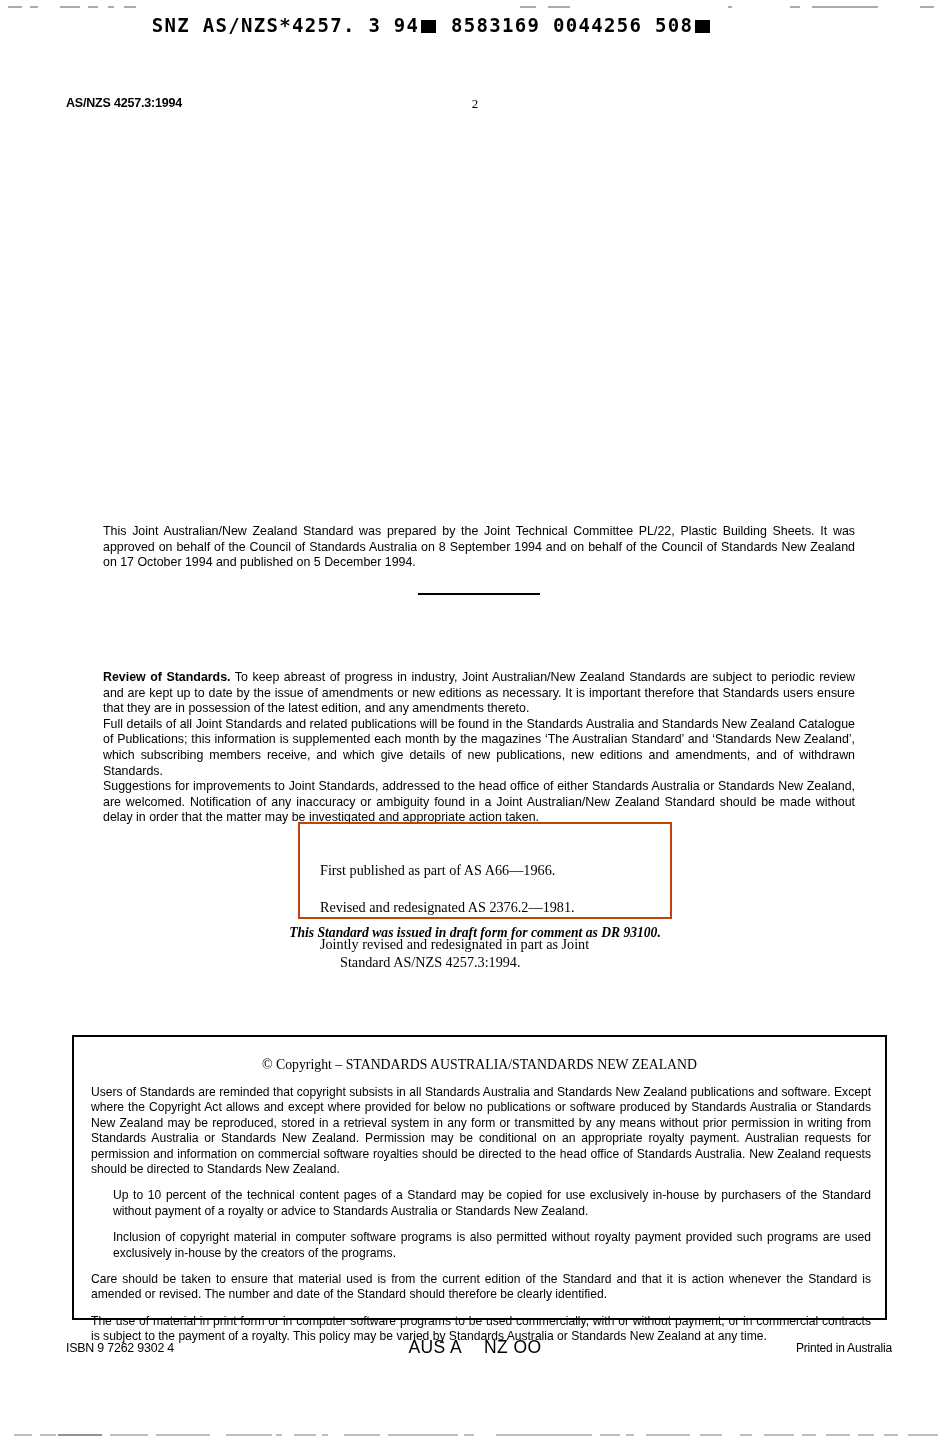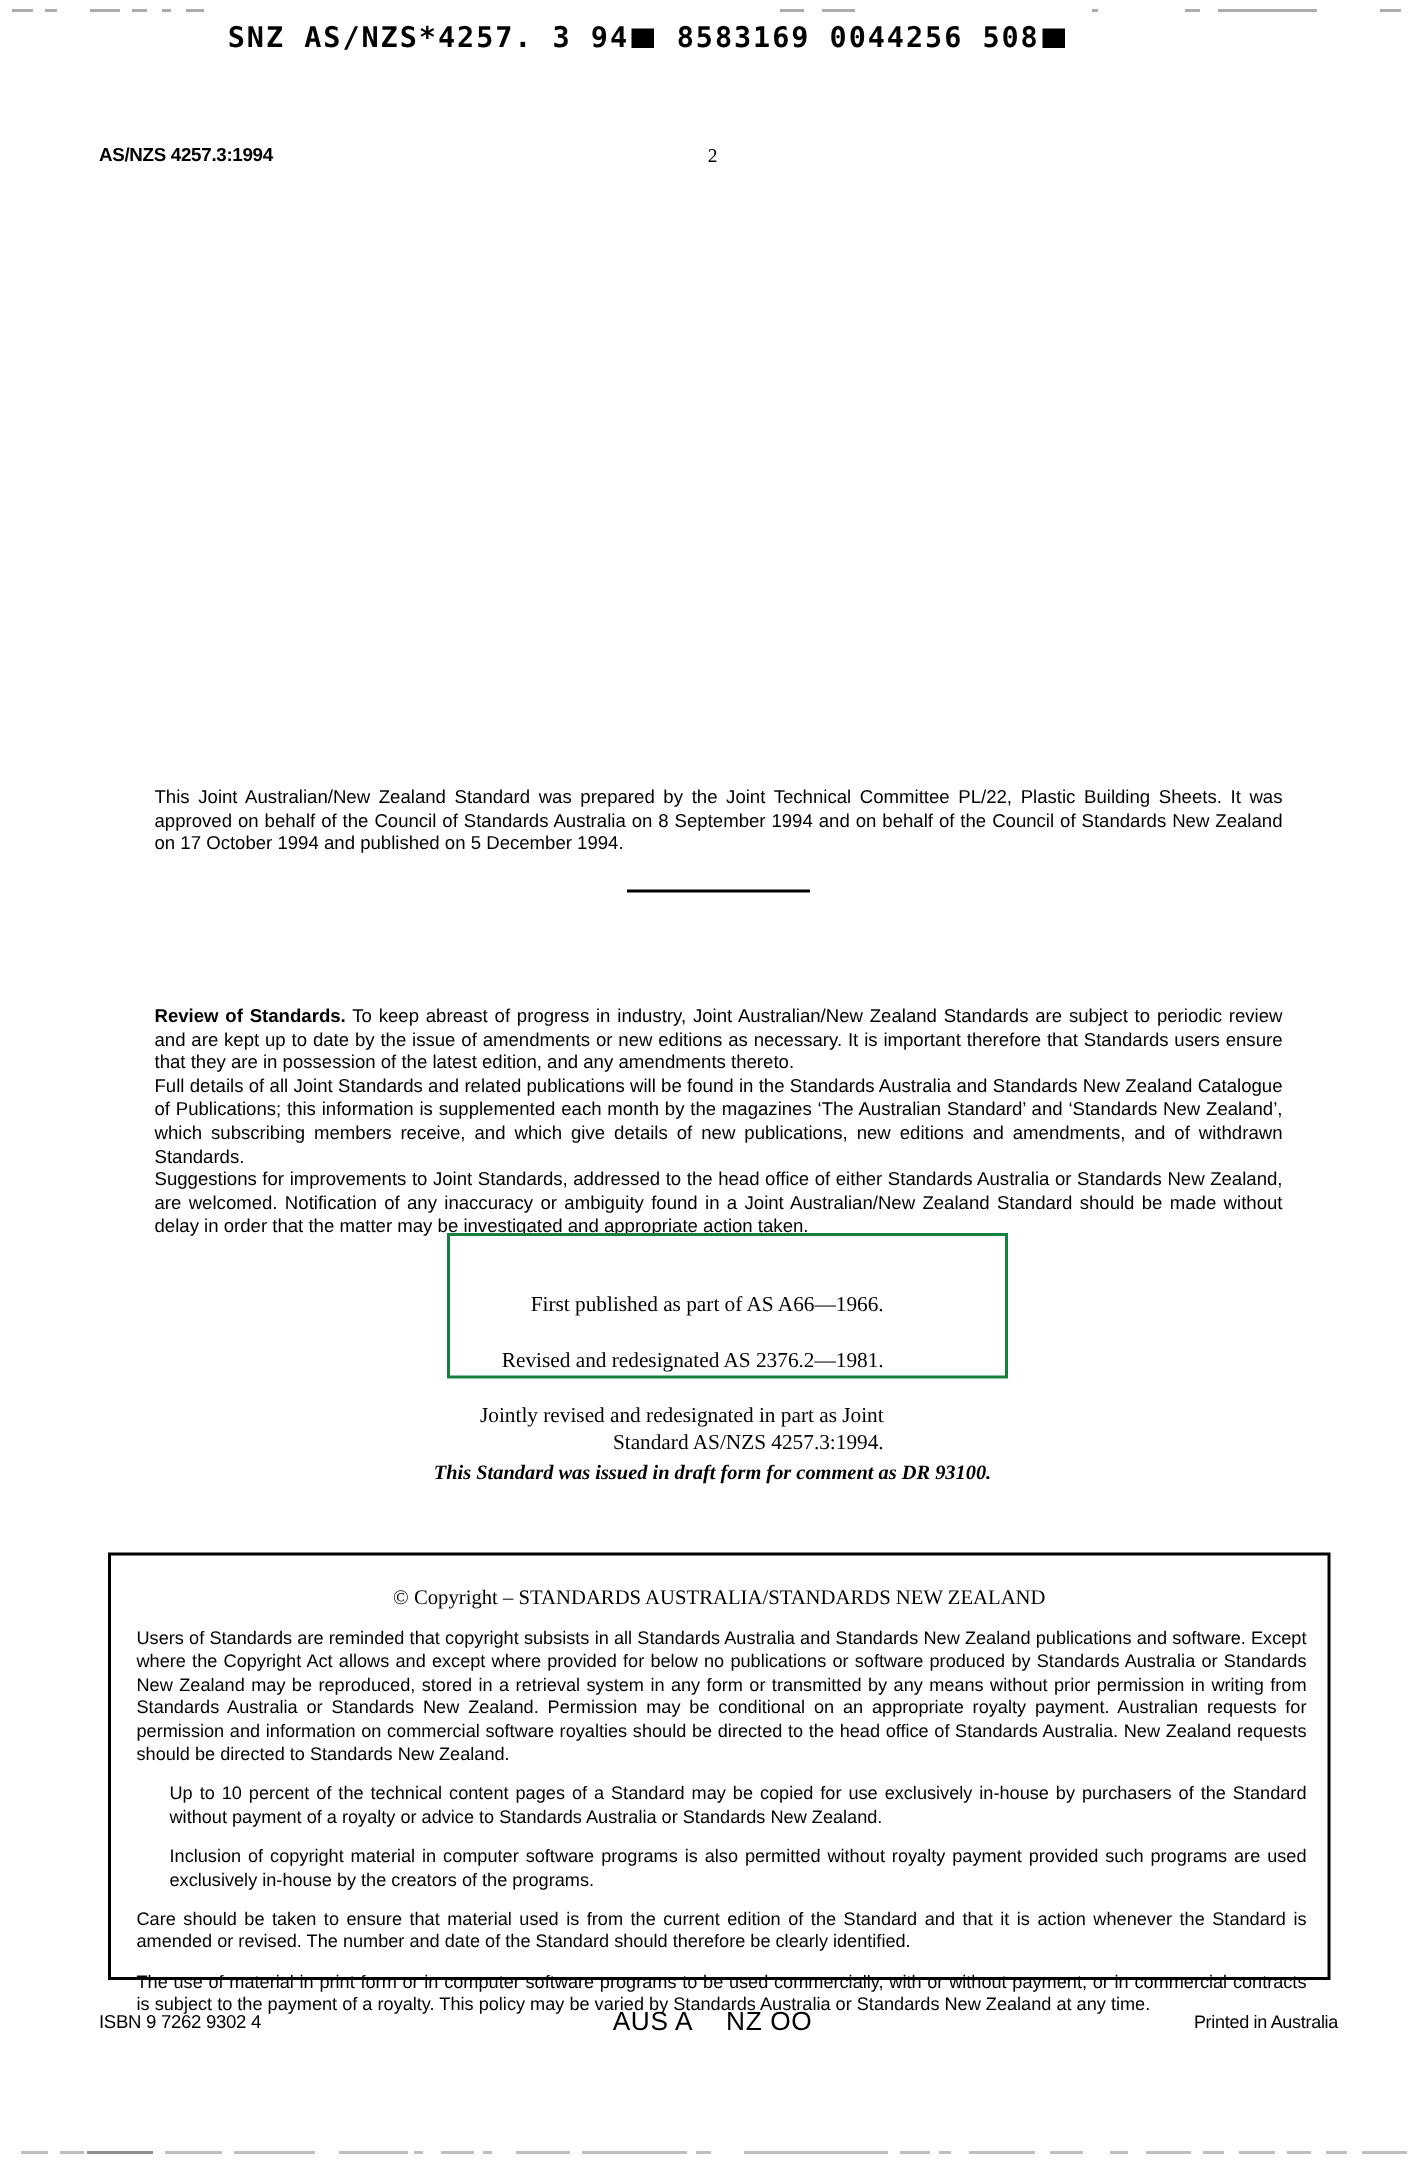--- a/index.html
+++ b/index.html
@@ -109,39 +109,38 @@
     background: #000;
   }
 
   
   .hist-box {
     position: absolute;
     left: 298px;
     top: 822px;
     width: 374px;
     height: 97px;
-    border: 2px solid #15803d;
+    border: 2px solid #c2410c;
     box-sizing: border-box;
-    text-align: right;
   }
   .hist-box .inner {
     position: absolute;
     left: 20px;
     top: 18px;
     font-family: "Liberation Serif", serif;
     font-size: 14.2px;
     line-height: 18.5px;
     white-space: pre-line;
   }
   .hist-box .indent { display: block; padding-left: 20px; }
 
   
   .draft-note {
     position: absolute;
-    top: 974px;
+    top: 925px;
     left: 0;
     width: 950px;
     text-align: center;
     font-family: "Liberation Serif", serif;
     font-style: italic;
     font-weight: 700;
     font-size: 13.6px;
   }
 
   

